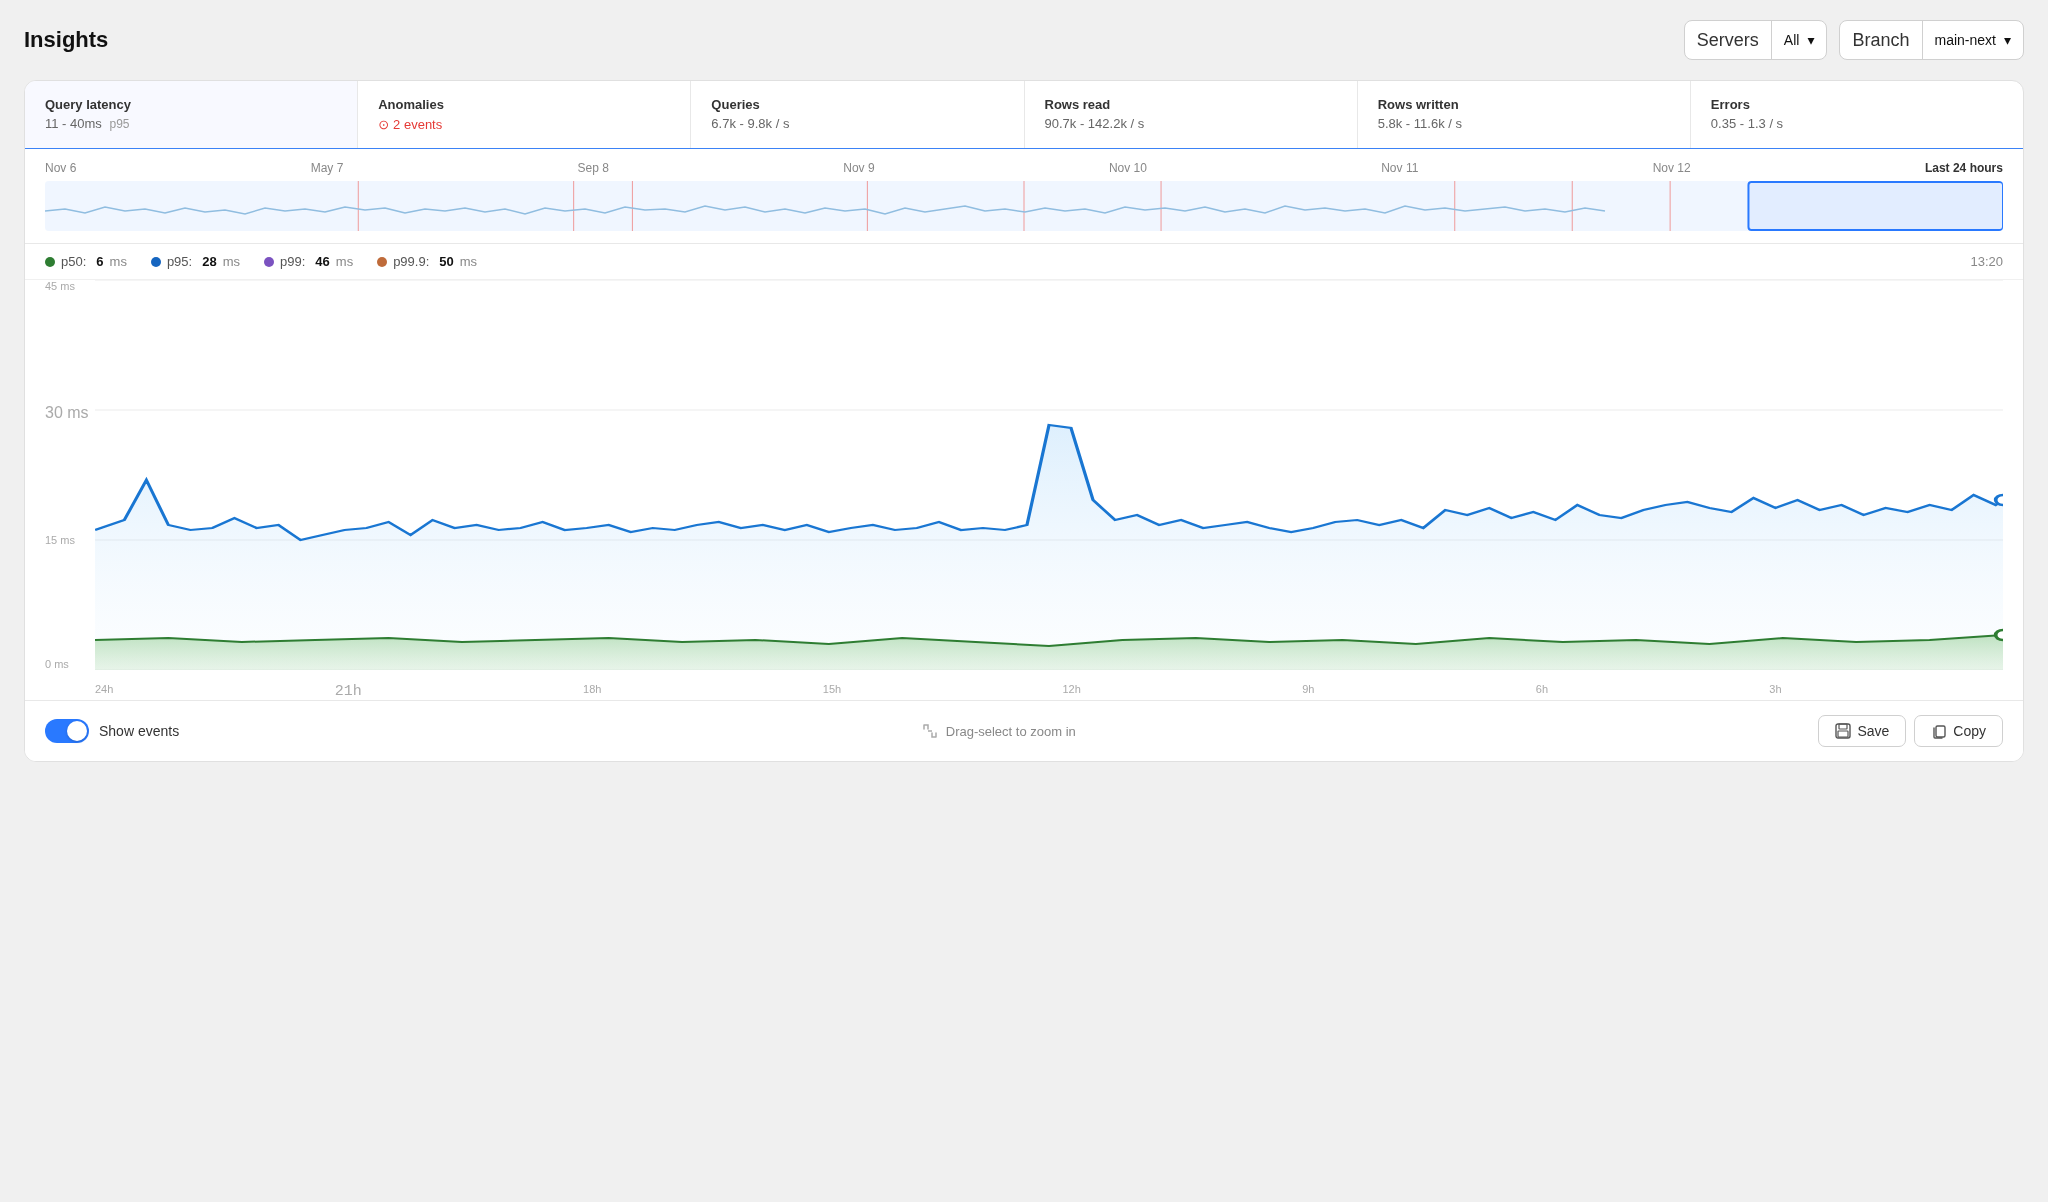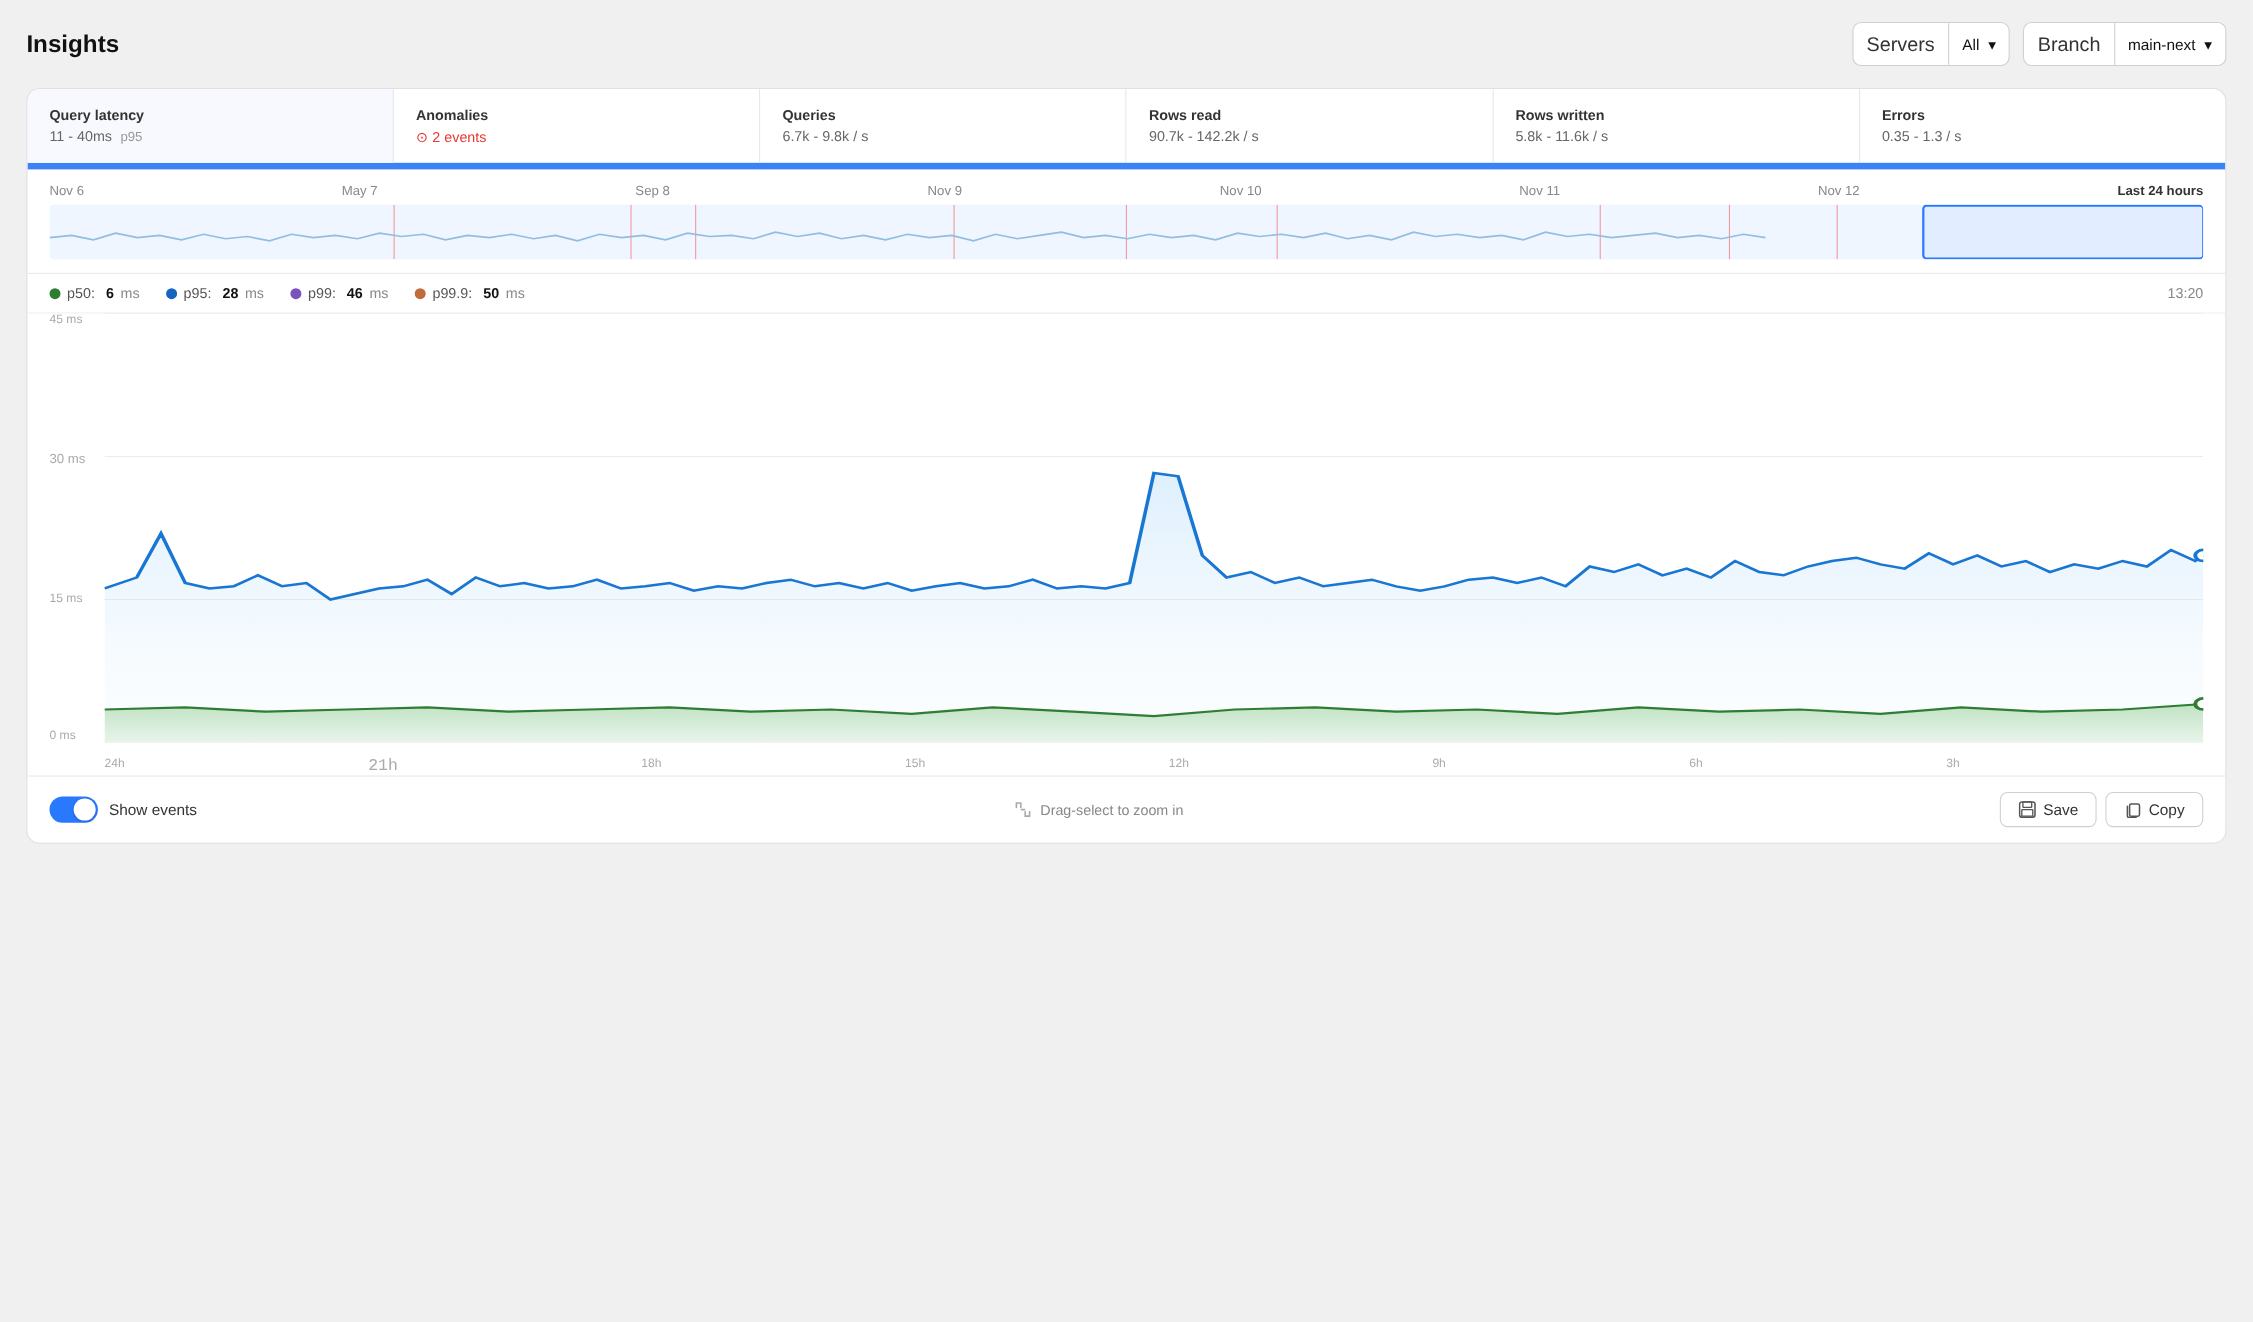--- a/index.html
+++ b/index.html
@@ -13,21 +13,21 @@
     .controls { display: flex; align-items: center; gap: 12px; }
     .control-group { display: flex; align-items: center; border: 1px solid #d0d0d0; border-radius: 8px; background: #fff; overflow: hidden; height: 40px; }
     .control-label { padding: 0 12px; font-size: 18px; color: #333; border-right: 1px solid #d0d0d0; height: 100%; display: flex; align-items: center; }
     .control-select { display: flex; align-items: center; padding: 0 12px; gap: 8px; cursor: pointer; height: 100%; }
     .control-select span { font-size: 14px; color: #111; }
     .chevron-icon { font-size: 12px; color: #666; }
 
     .main-card { background: #fff; border-radius: 12px; border: 1px solid #e0e0e0; overflow: hidden; }
 
     
-    .stats-row { display: flex; border-bottom: 6px solid #3b82f6; justify-content: flex-end; }
+    .stats-row { display: flex; border-bottom: 1px solid #3b82f6; }
     .stat-item { flex: 1; padding: 16px 20px; border-right: 1px solid #e8e8e8; cursor: pointer; }
     .stat-item:last-child { border-right: none; }
     .stat-item.active { background: #f8f9ff; }
     .stat-name { font-size: 13px; font-weight: 600; color: #333; margin-bottom: 4px; }
     .stat-value { font-size: 13px; color: #666; }
     .stat-badge { display: inline-flex; align-items: center; gap: 4px; color: #e53935; font-size: 13px; font-weight: 500; }
     .stat-badge .warning-icon { color: #e53935; }
     .stat-unit { font-size: 12px; color: #999; margin-left: 4px; }
 
     
@@ -178,21 +178,21 @@
         </div>
       </div>
       <div class="legend-time">13:20</div>
     </div>
 
     <div style="padding: 0 20px 0 20px; position: relative;">
       <div style="position:relative; height: 420px;">
 
         <div style="position:absolute;left:0;top:0;bottom:30px;width:45px;display:flex;flex-direction:column;justify-content:space-between;padding-bottom:0;">
           <span style="font-size:11px;color:#aaa;">45 ms</span>
-          <span style="font-size:12px;color:#aaa;">30 ms</span>
+          <span style="font-size:16px;color:#aaa;">30 ms</span>
           <span style="font-size:11px;color:#aaa;">15 ms</span>
           <span style="font-size:11px;color:#aaa;">0 ms</span>
         </div>
 
         <svg style="position:absolute;left:50px;right:0;top:0;bottom:30px;width:calc(100% - 50px);height:390px;" viewBox="0 0 1300 390" preserveAspectRatio="none">
 
           <line x1="0" y1="0" x2="1300" y2="0" stroke="#ebebeb" stroke-width="1"></line>
           <line x1="0" y1="130" x2="1300" y2="130" stroke="#ebebeb" stroke-width="1"></line>
           <line x1="0" y1="260" x2="1300" y2="260" stroke="#ebebeb" stroke-width="1"></line>
           <line x1="0" y1="390" x2="1300" y2="390" stroke="#ebebeb" stroke-width="1"></line>

